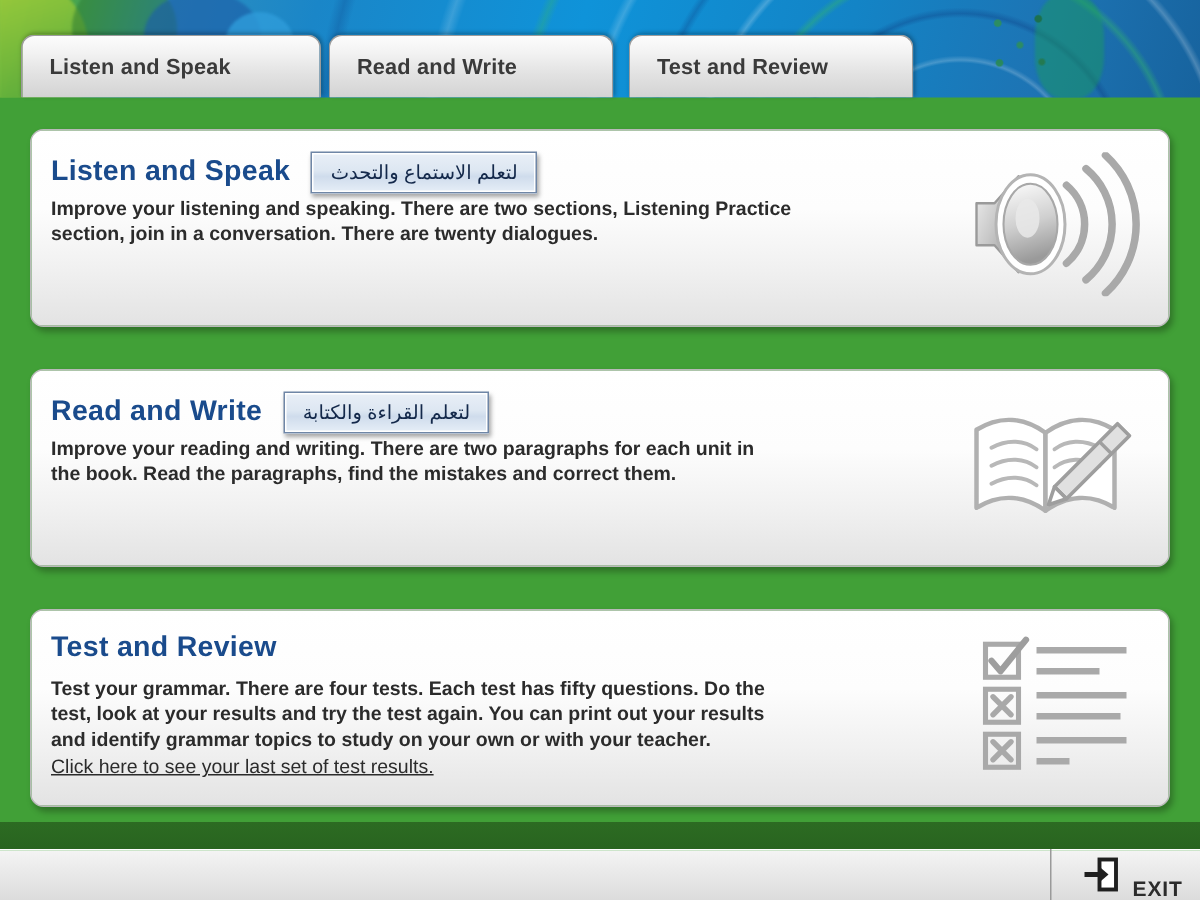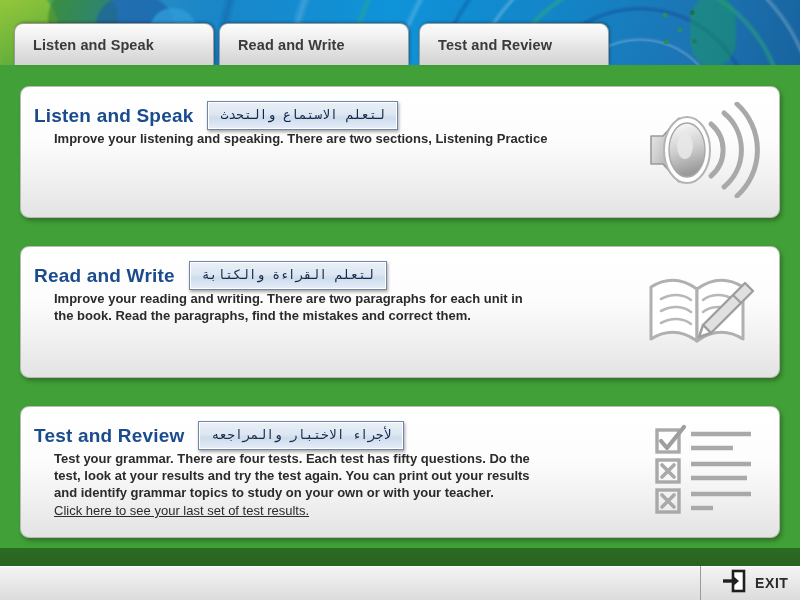--- a/index.html
+++ b/index.html
@@ -100,28 +100,27 @@
   .tooltip {
     margin-left: 14px;
     background: linear-gradient(to bottom, #e9eff7 0%, #dde7f2 45%, #cfdcec 60%, #e6eef7 100%);
     border: 1px solid #6f86a6;
     box-shadow: inset 0 0 0 1px #ffffff, 1px 2px 3px rgba(0,0,0,0.35);
     padding: 5px 12px 6px 12px;
     font-size: 13px;
     color: #13284a;
     direction: rtl;
     white-space: nowrap;
-    font-family: Liberation Mono, monospace;
+    font-family: Liberation Sans, sans-serif;
   }
 
   .panel-body {
     position: absolute; left: 13px; top: 43px; width: 560px;
     font-size: 13px; font-weight: bold; color: #2b2b2b;
     line-height: 1.32;
-    margin-left: 20px;
   }
   .panel-body .line { display: block; white-space: nowrap; }
   .results-link {
     display: inline-block;
     margin-top: 1px;
     color: #2b2b2b; font-weight: normal;
     text-decoration: underline;
     cursor: pointer;
   }
 
@@ -139,21 +138,21 @@
     position: absolute; left: 0; top: 566px; width: 800px; height: 34px;
     background: linear-gradient(to bottom, #f4f4f4 0%, #e9e9e9 45%, #dcdcdc 100%);
     border-top: 1px solid #ffffff;
   }
   .bottom-sep {
     position: absolute; left: 700px; top: 566px; width: 1px; height: 34px;
     background: #9a9a9a;
   }
   .exit-btn {
     position: absolute; left: 712px; top: 566px; height: 34px;
-    display: flex; align-items: center; gap: 9px;
+    display: flex; align-items: flex-end; gap: 9px;
     padding: 0 10px; cursor: pointer;
   }
   .exit-label {
     font-size: 14px; font-weight: bold; color: #2b2b2b; letter-spacing: .6px;
   }
 </style>
 </head>
 <body>
 
 <div id="app">
@@ -179,20 +178,21 @@
     </div>
   </div>
 
   <div class="panel" id="panel0">
     <div class="panel-head">
       <div class="panel-title">Listen and Speak</div>
       <div class="tooltip">لتعلم الاستماع والتحدث</div>
     </div>
     <div class="panel-body">
       <span class="line">Improve your listening and speaking. There are two sections, Listening Practice</span>
+      <span class="line">section, join in a conversation. There are twenty dialogues.</span>
     </div>
     <div class="panel-icon">
       <svg width="120" height="96" viewBox="0 0 120 96">
         <defs>
           <linearGradient id="spkG" x1="0" y1="0" x2="1" y2="1">
             <stop offset="0%" stop-color="#f2f2f2"></stop>
             <stop offset="45%" stop-color="#c9c9c9"></stop>
             <stop offset="100%" stop-color="#8e8e8e"></stop>
           </linearGradient>
           <linearGradient id="spkC" x1="0" y1="0" x2="0.2" y2="1">
@@ -239,21 +239,20 @@
           <path d="M62 58 L70 66 L58 70 Z" fill="#ffffff" stroke="#9e9e9e" stroke-width="2.4" stroke-linejoin="round"></path>
           <path d="M92 28 L100 36" stroke="#9e9e9e" stroke-width="2.2"></path>
         </g>
       </svg>
     </div>
   </div>
 
   <div class="panel" id="panel2">
     <div class="panel-head">
       <div class="panel-title">Test and Review</div>
-      <div class="tooltip">لأجراء الاختبار والمراجعه</div>
     </div>
     <div class="panel-body">
       <span class="line">Test your grammar. There are four tests. Each test has fifty questions. Do the</span>
       <span class="line">test, look at your results and try the test again. You can print out your results</span>
       <span class="line">and identify grammar topics to study on your own or with your teacher.</span>
       <span class="results-link">Click here to see your last set of test results.</span>
     </div>
     <div class="panel-icon">
       <svg width="110" height="92" viewBox="0 0 110 92">
         <g stroke="#a9a9a9" stroke-width="3.4" fill="none">

